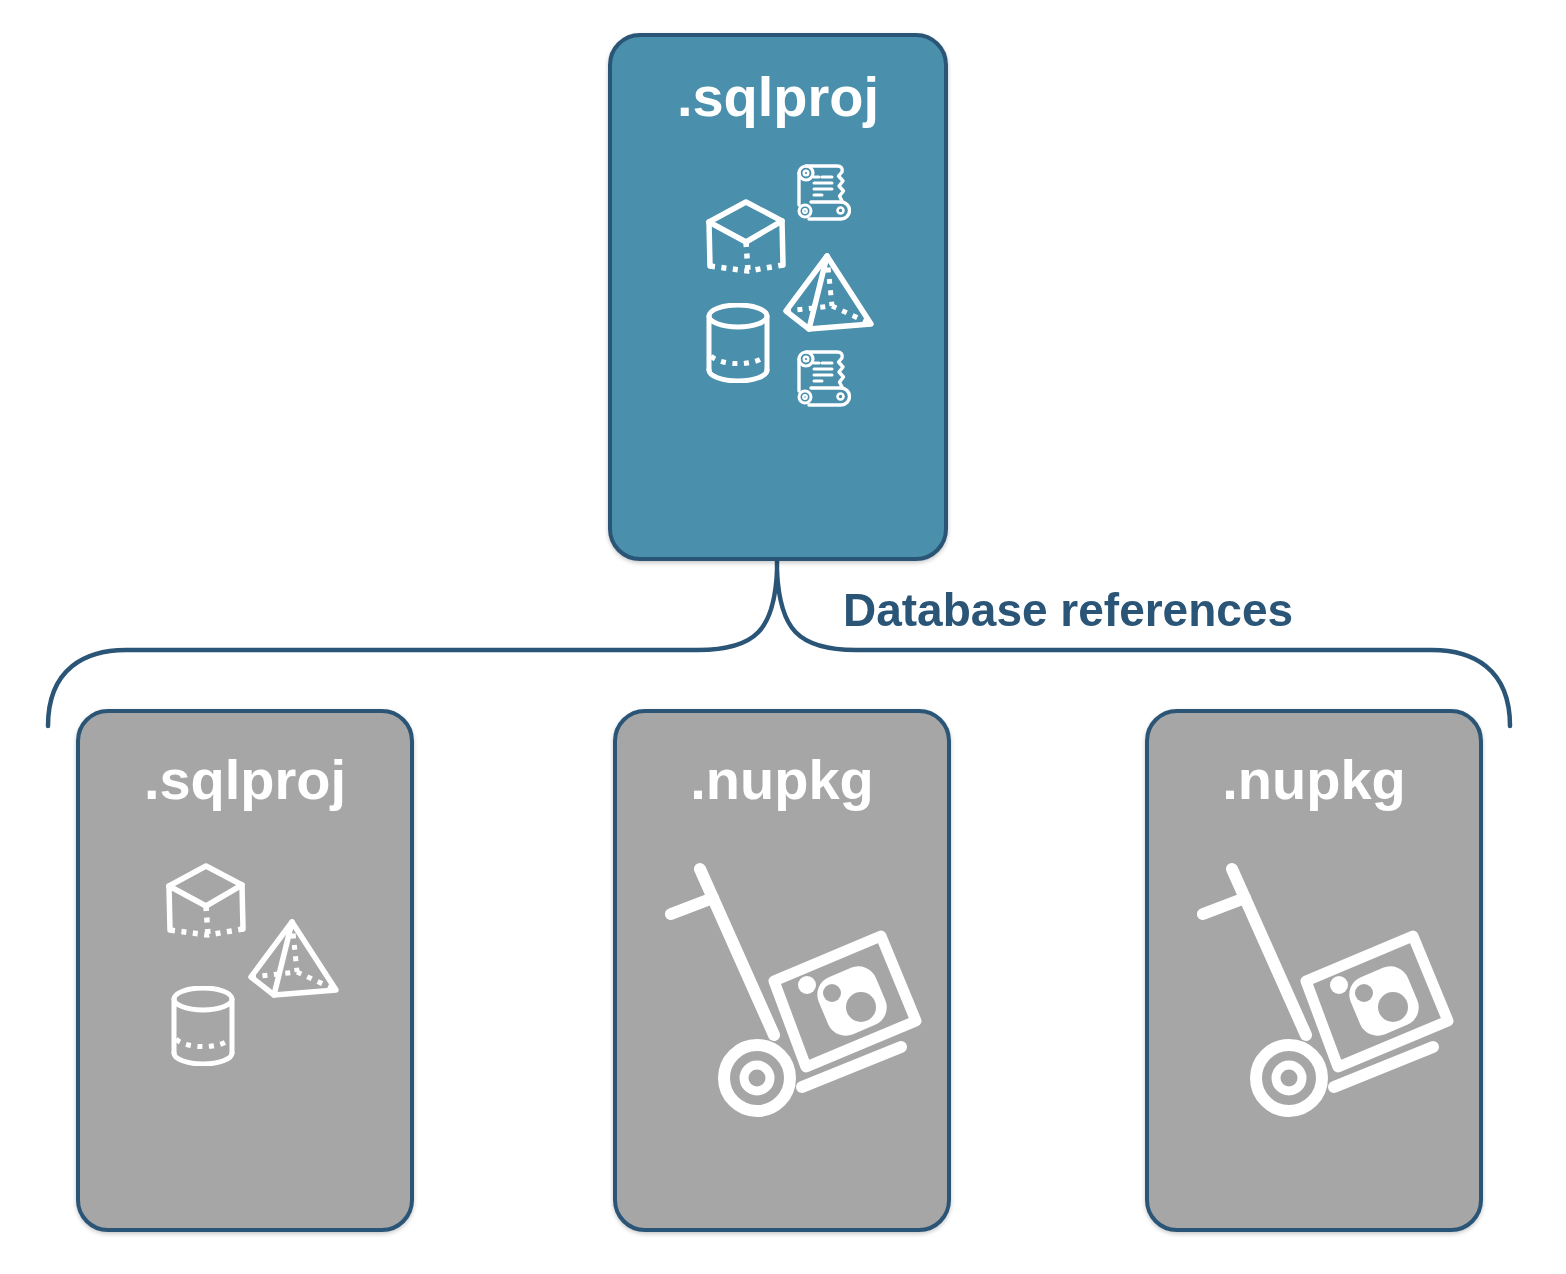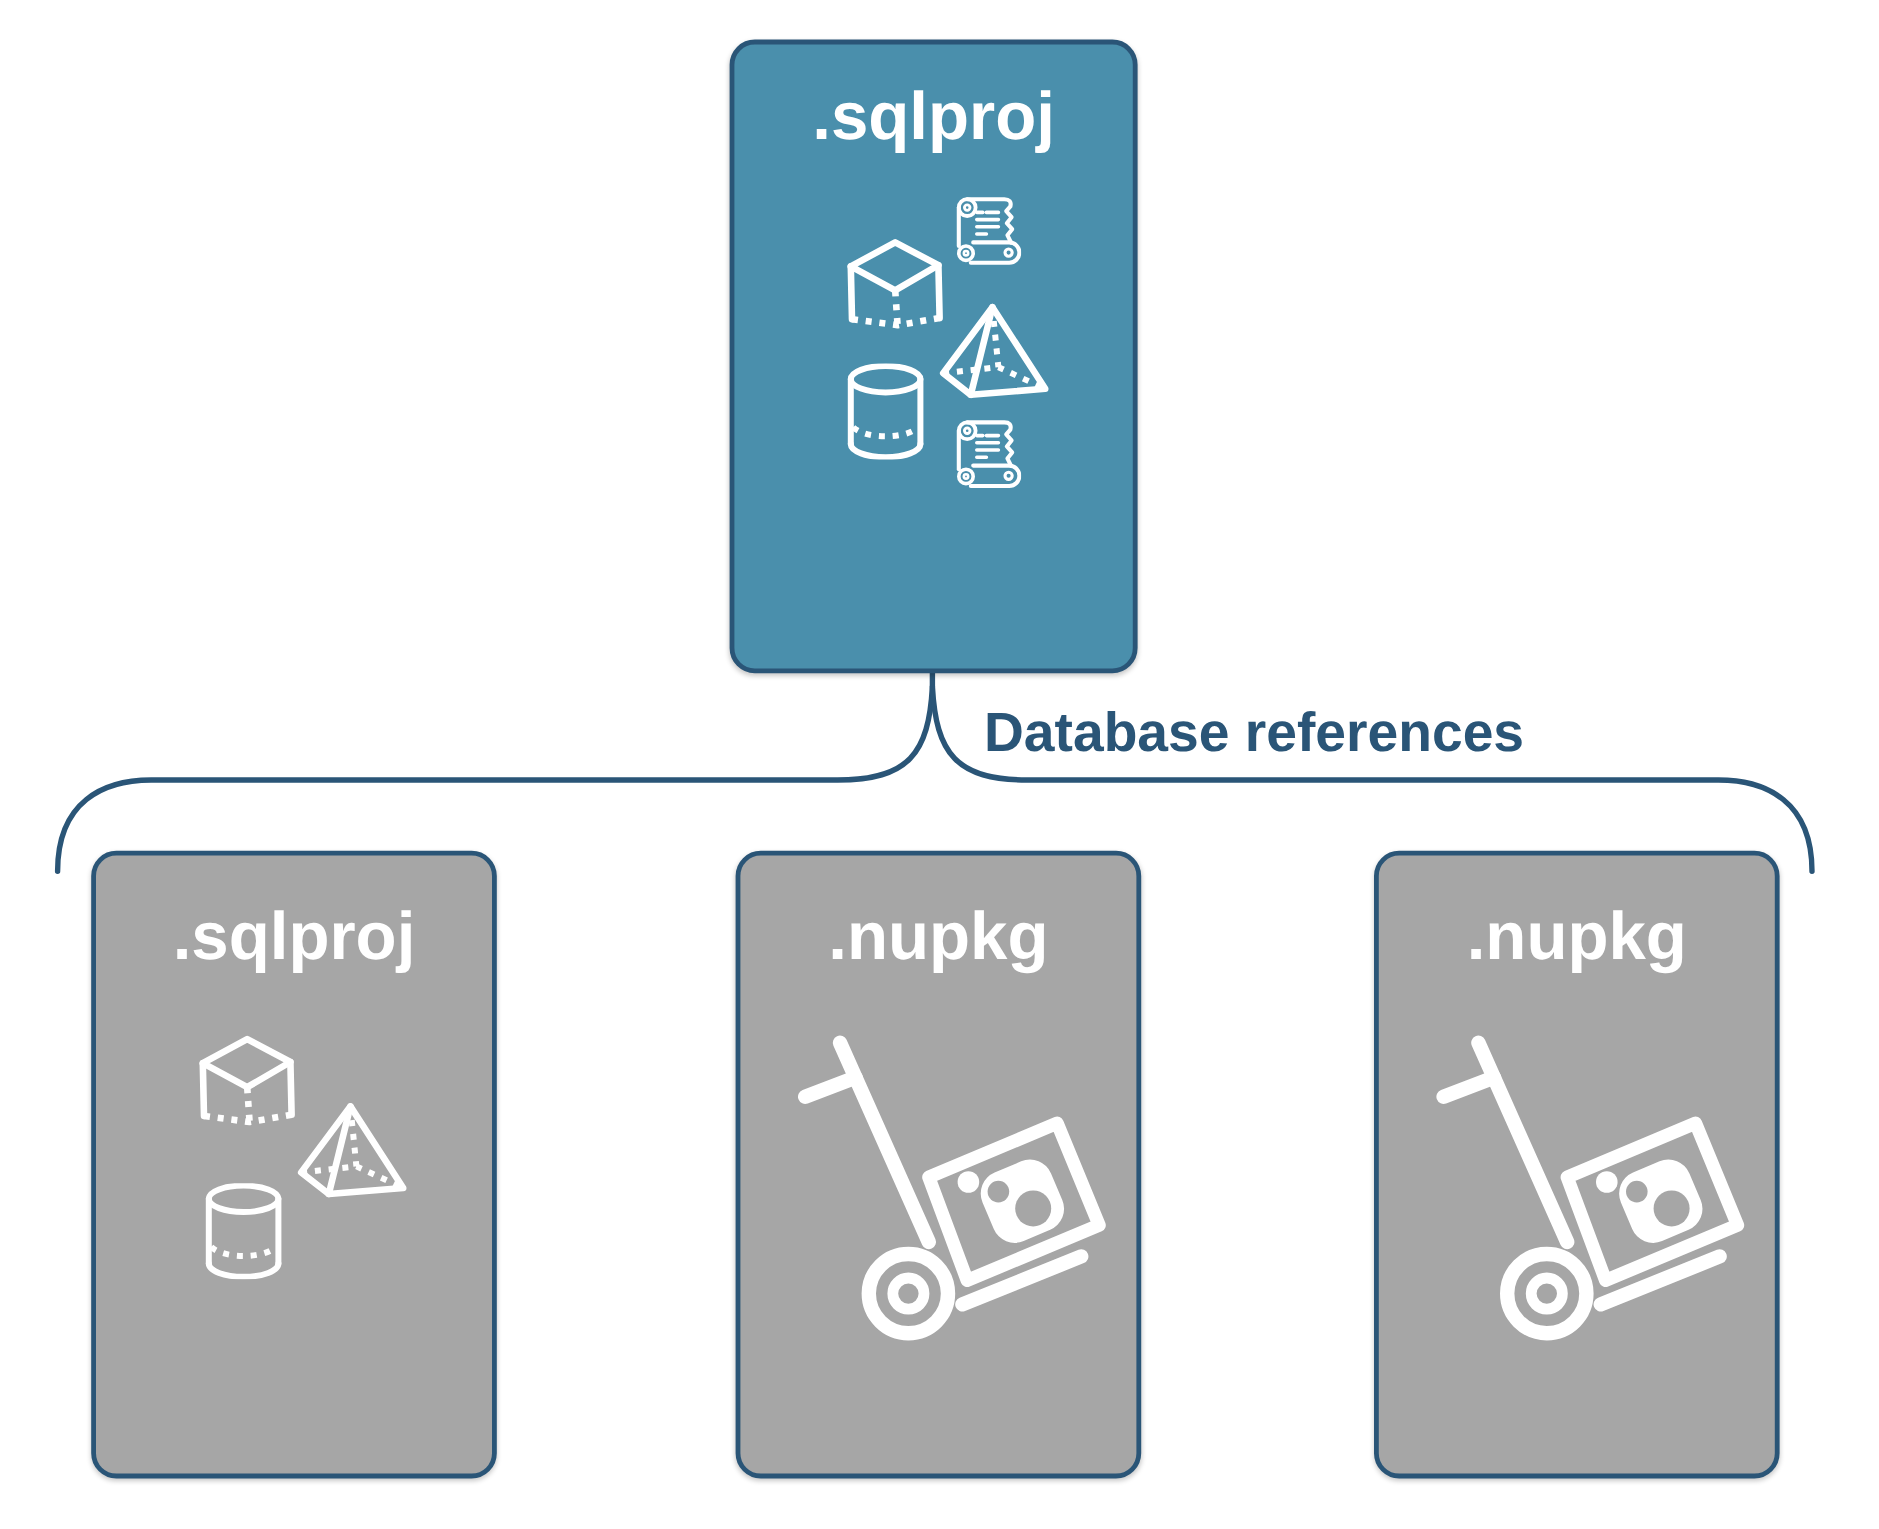--- a/index.html
+++ b/index.html
@@ -12,26 +12,26 @@
   }
   *{box-sizing:border-box;margin:0;padding:0}
   html,body{background:var(--page-bg)}
   .canvas{
     position:relative;width:1566px;height:1274px;background:var(--page-bg);
     font-family:"Liberation Sans", sans-serif;overflow:hidden;
   }
   .brace{position:absolute;left:0;top:0;width:1566px;height:1274px;pointer-events:none}
   .brace path{fill:none;stroke:var(--outline);stroke-width:4.5;stroke-linecap:round}
   .ref-label{
-    position:absolute;left:820px;top:584px;
+    position:absolute;left:843px;top:584px;
     font-size:46px;font-weight:700;color:var(--label-text);
     letter-spacing:0px;white-space:nowrap;line-height:1.15;
   }
   .box{
-    position:absolute;border:4.5px solid var(--outline);border-radius:21px;
+    position:absolute;border:4.5px solid var(--outline);border-radius:32px;
     box-shadow:0 2px 4px rgba(0,0,0,.22);
   }
   .box.accent{background:var(--accent-fill)}
   .box.gray{background:var(--gray-fill)}
   .box-title{
     text-align:center;color:var(--icon-white);font-weight:700;
     font-size:56px;line-height:1.2;letter-spacing:0;
   }
   .box.accent .box-title{padding-top:26px}
   .box.gray .box-title{padding-top:33px}

